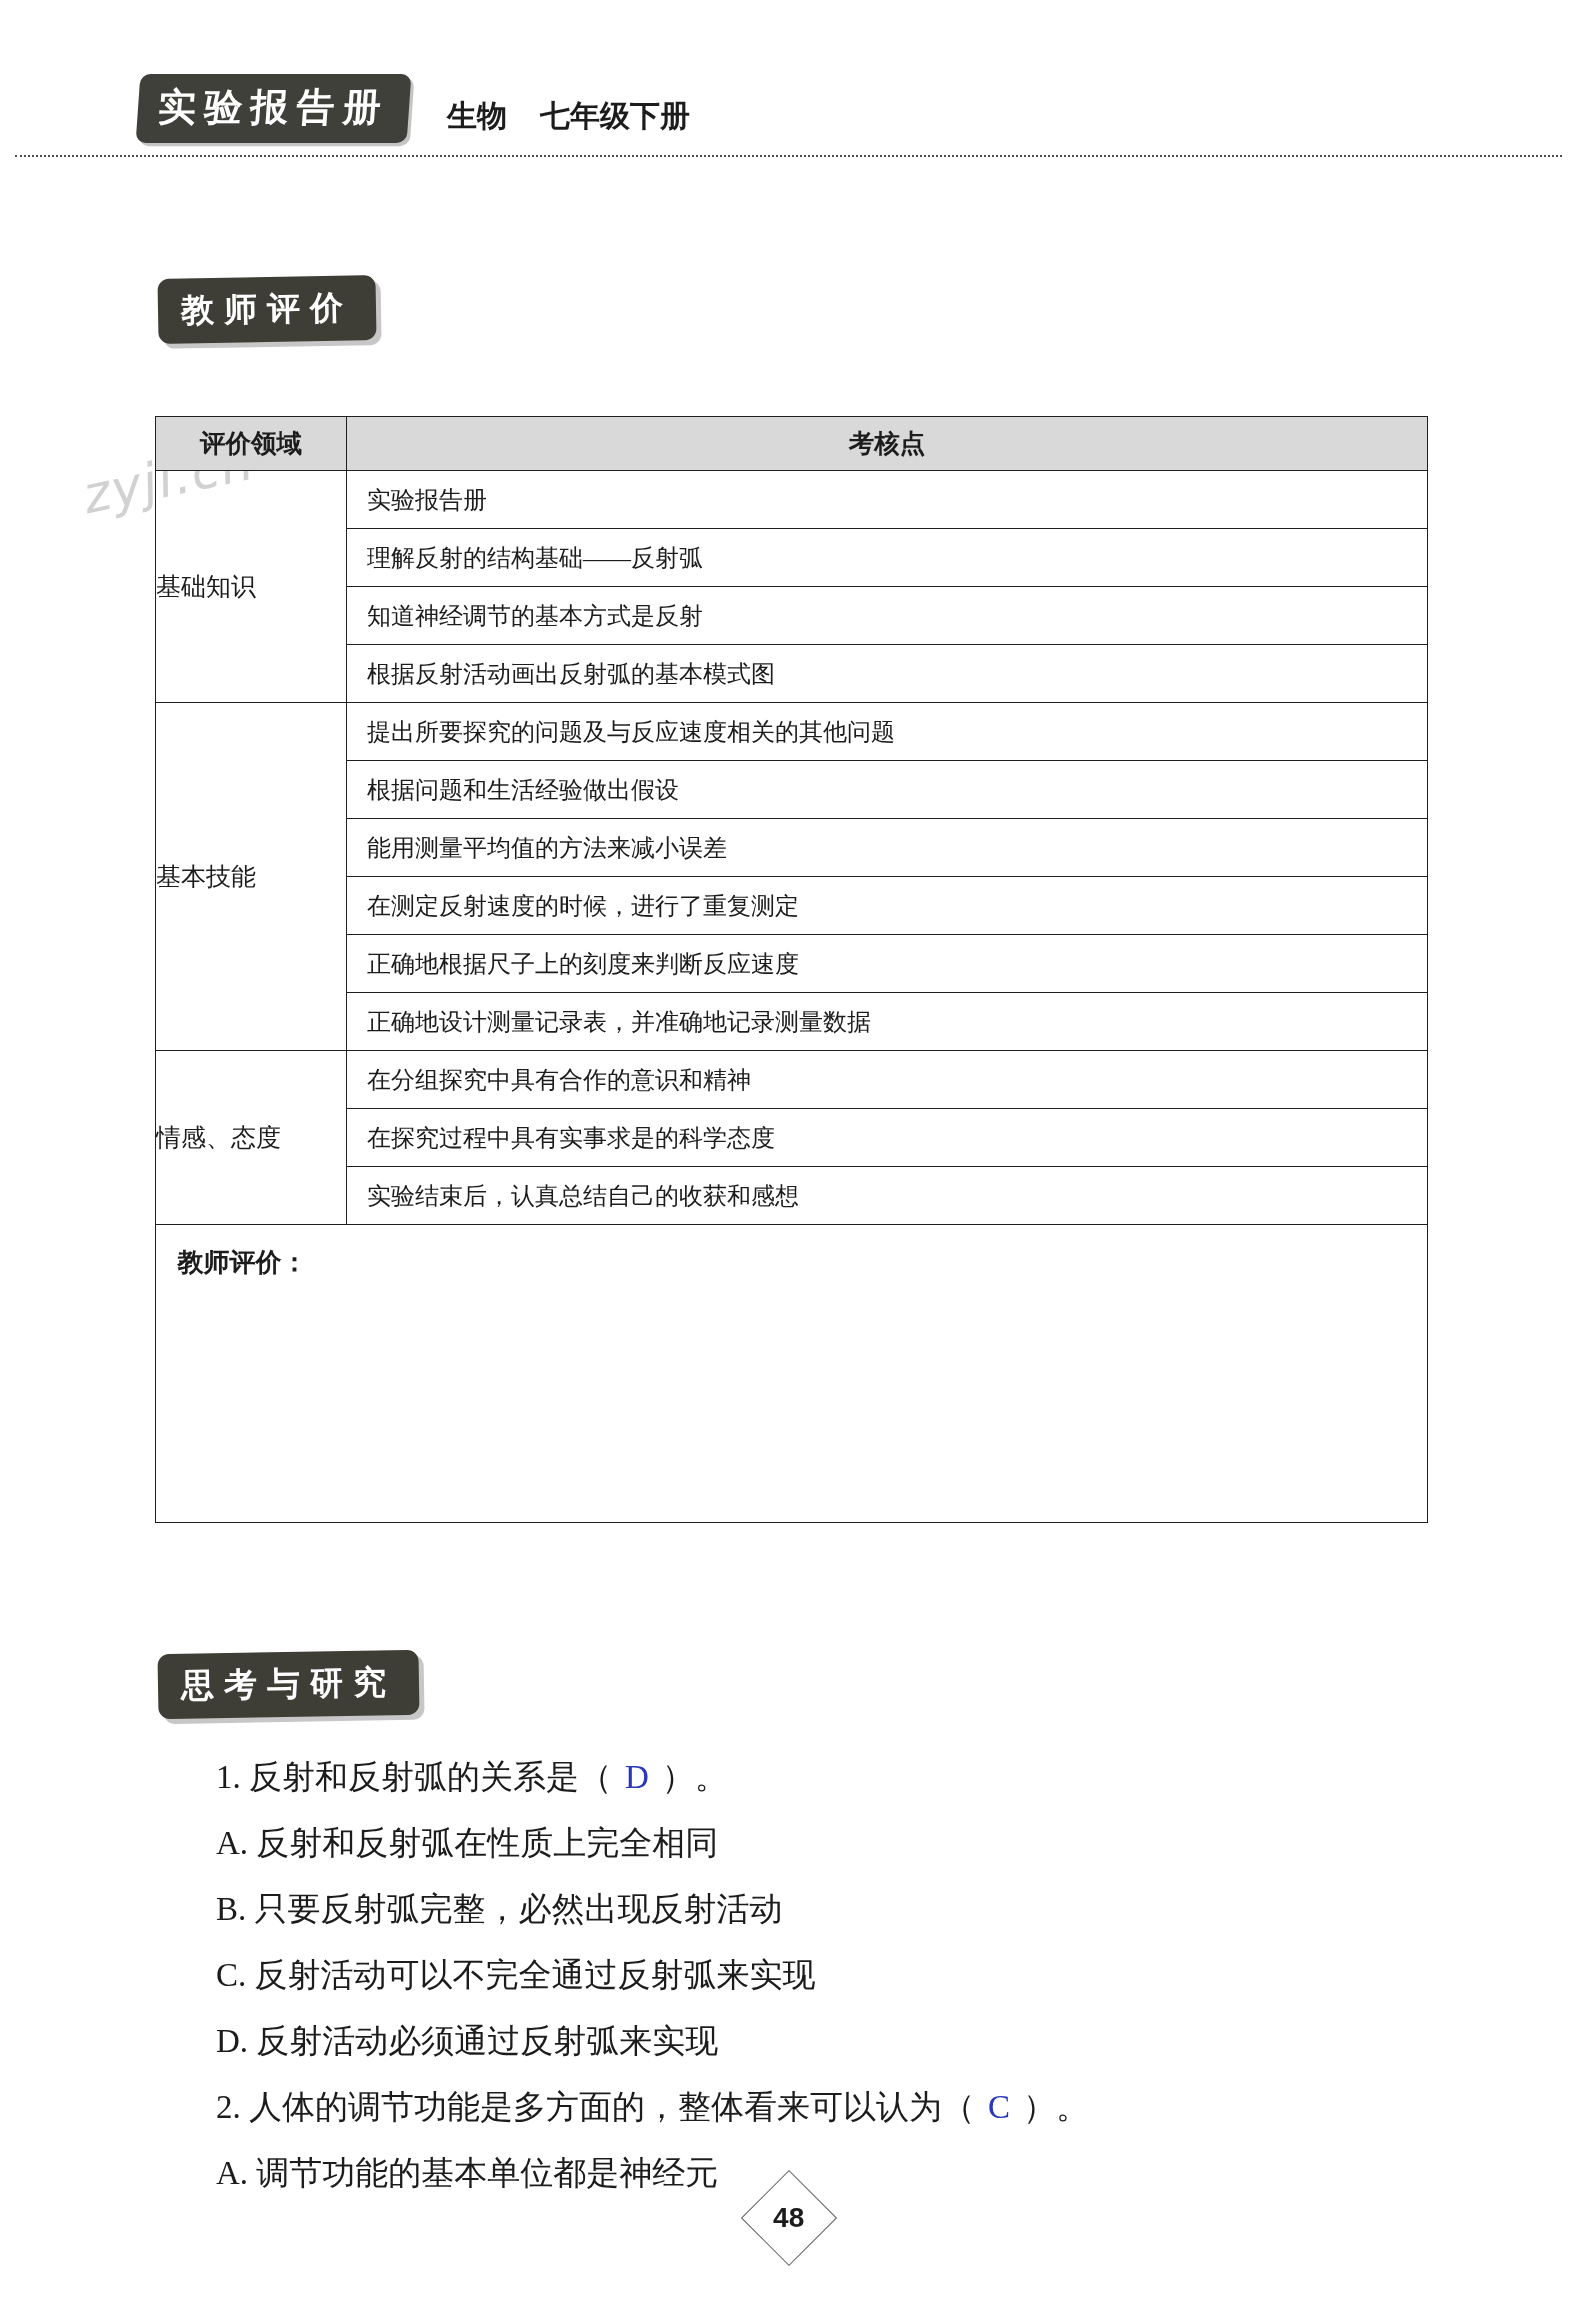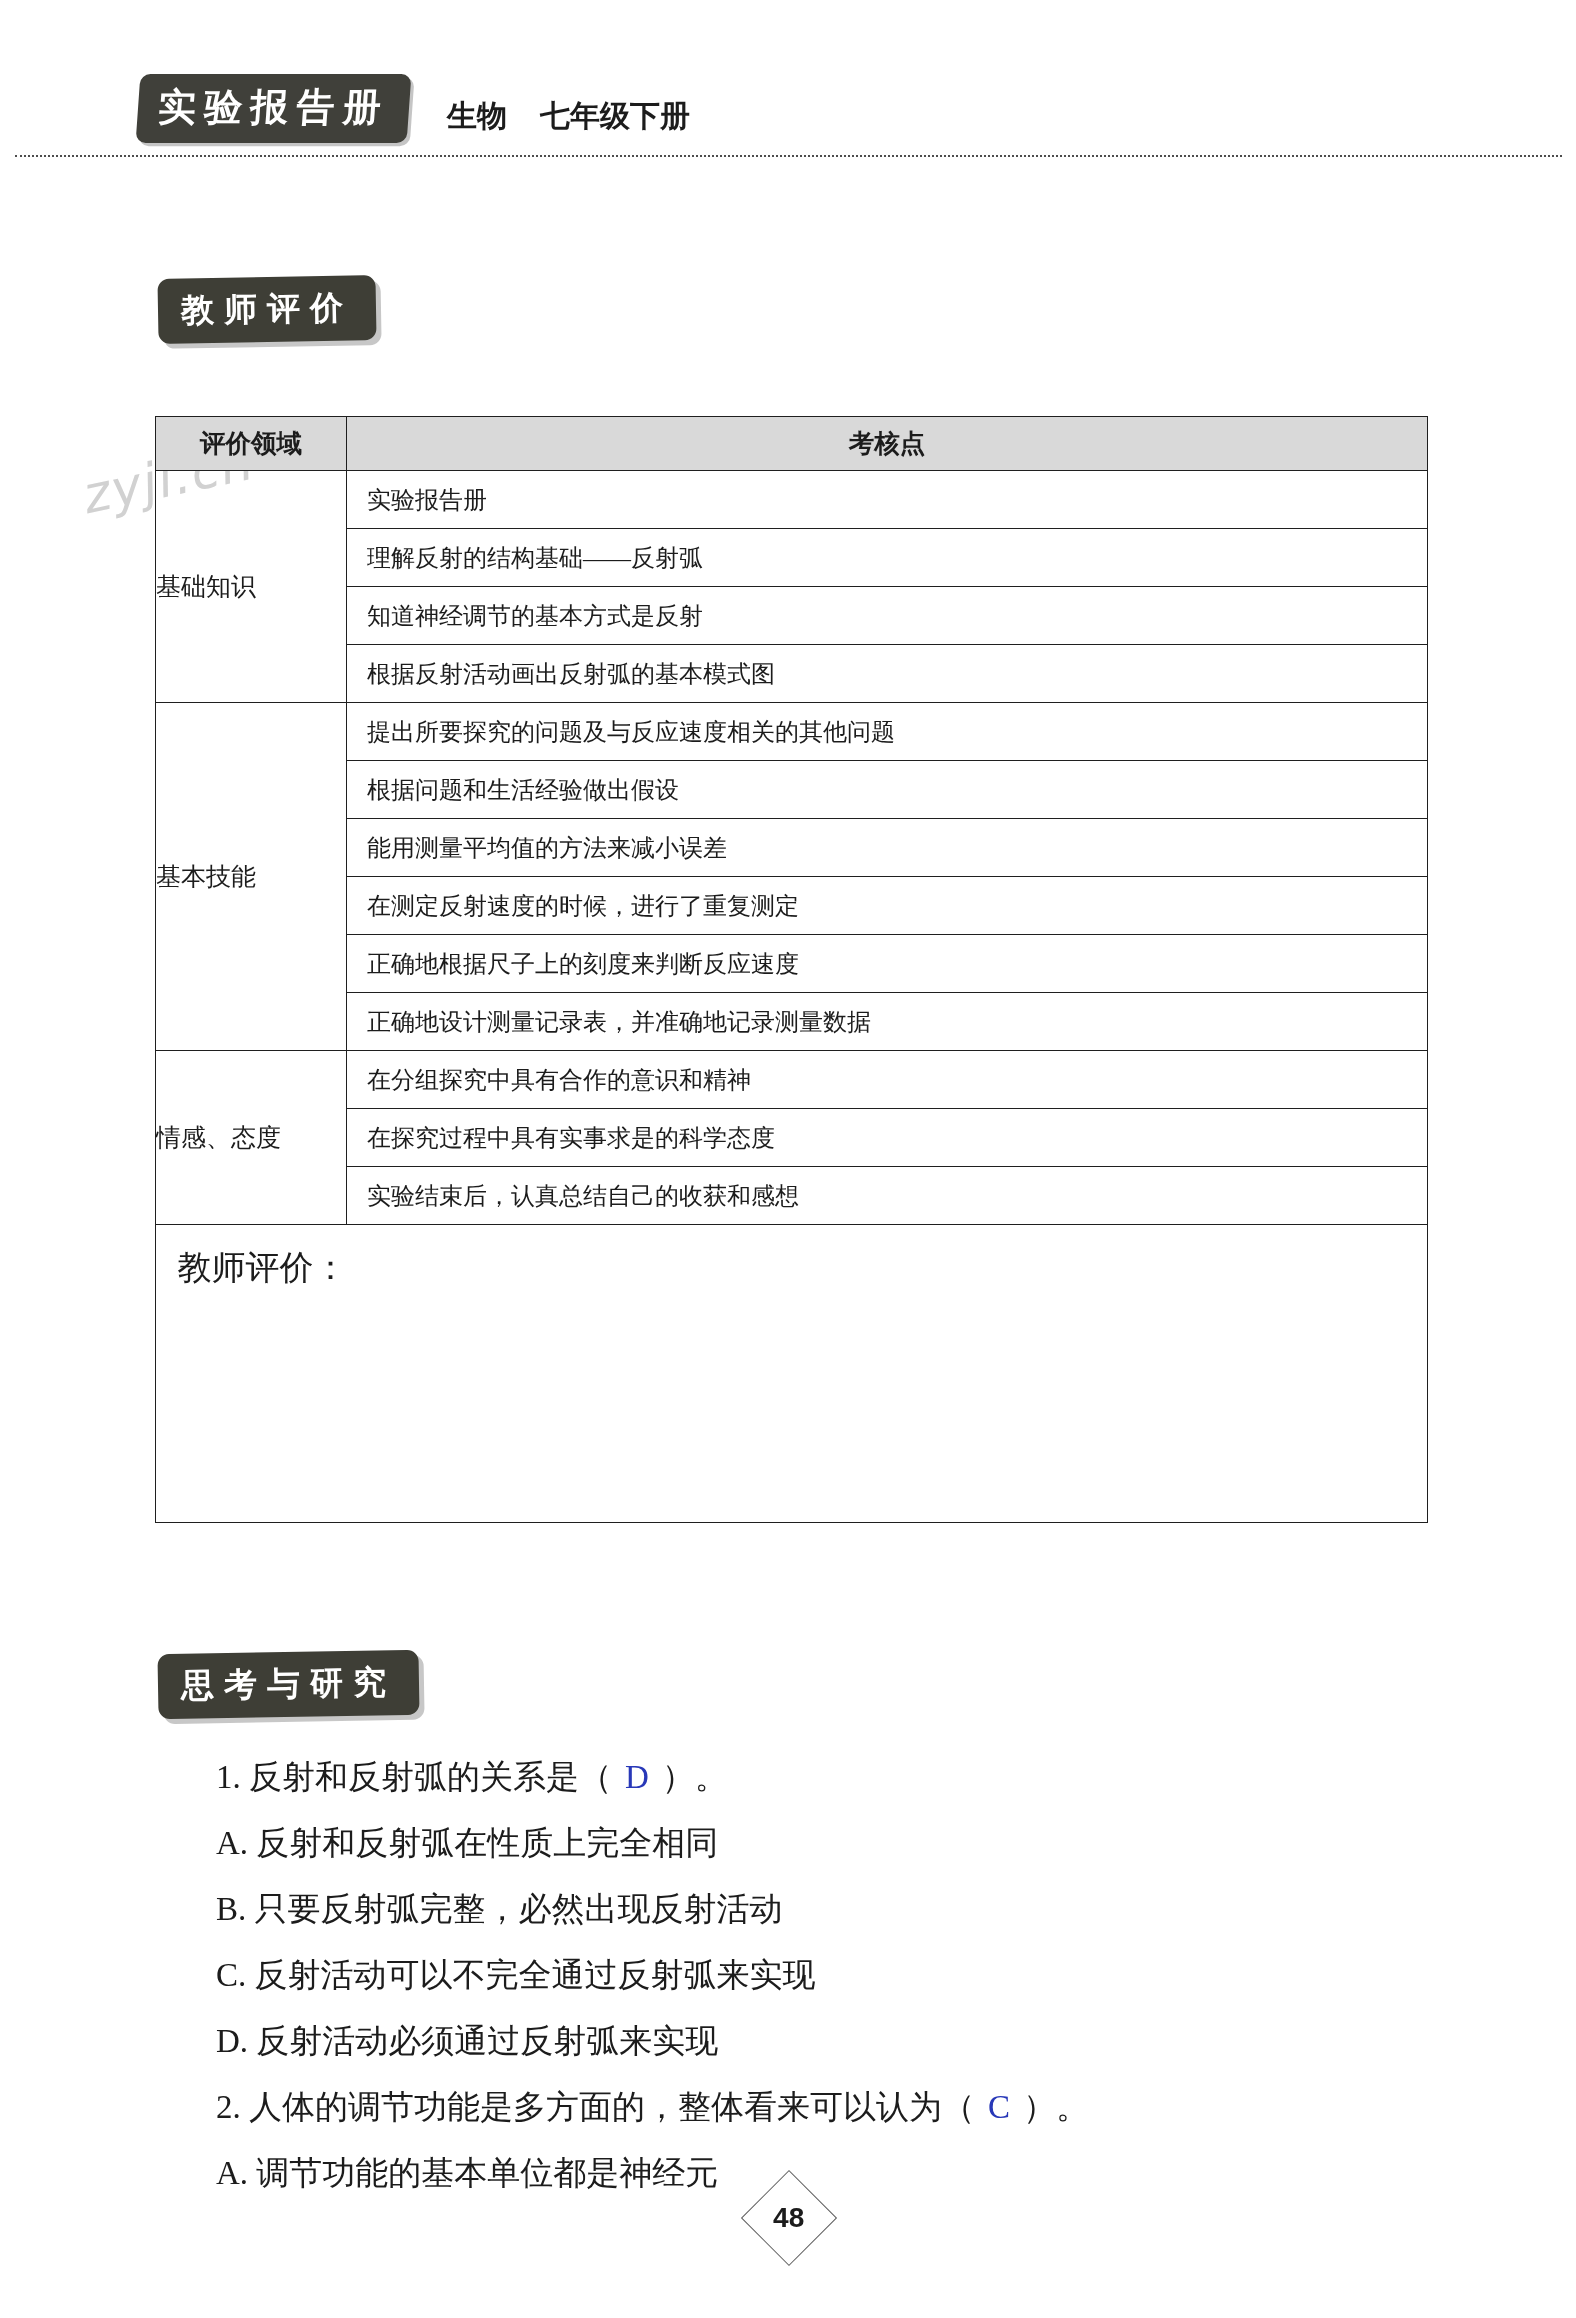--- a/index.html
+++ b/index.html
@@ -52,21 +52,21 @@
   .eval-table th, .eval-table td { border:1.6px solid #1f1f1f; }
   .eval-table th {
     background:#d9d9d9; height:54px;
     font-size:25.5px; font-weight:bold; 
     font-family:"Liberation Sans", sans-serif;
   }
   .eval-table th.col-domain { width:191px; }
   .eval-table td.point { height:58px; font-size:24px; padding:0 10px 0 20px; text-align:left; }
   .eval-table td.domain { text-align:left; font-size:25px; }
   .eval-table td.comment { height:298px; vertical-align:top; padding:20px 21.4px; }
-  .comment-label { font-size:34px; font-weight:normal; font-family:"Liberation Sans", sans-serif; }
+  .comment-label { font-size:26px; font-weight:bold; font-family:"Liberation Sans", sans-serif; }
 
   
   .questions { position:absolute; left:216px; top:1744px; font-size:33px; }
   .q-line { height:66px; line-height:66px; white-space:nowrap; }
   .answer { color:#2838b8; margin:0 13px; }
 
   
   .page-diamond {
     position:absolute; top:2184px; left:calc(50% - 34px);
     width:68px; height:68px; border:1.6px solid #5a5a5a;

